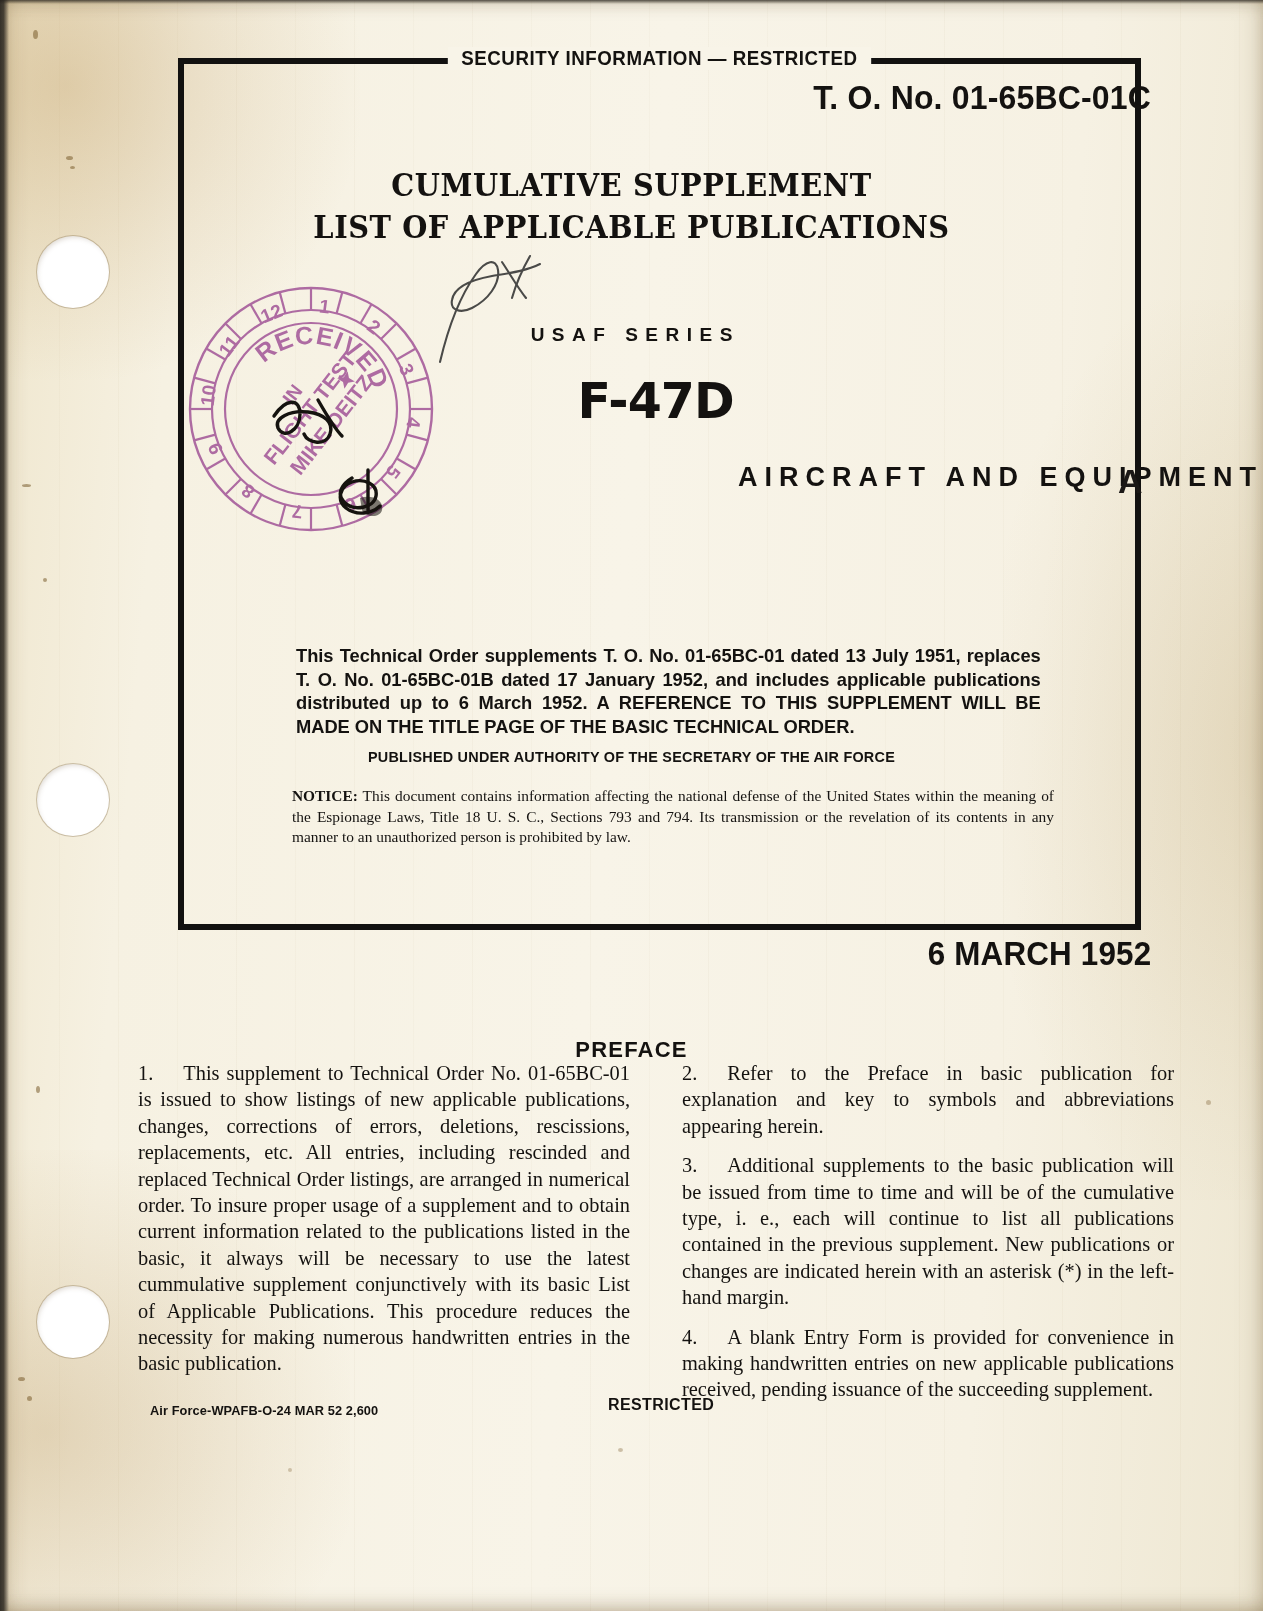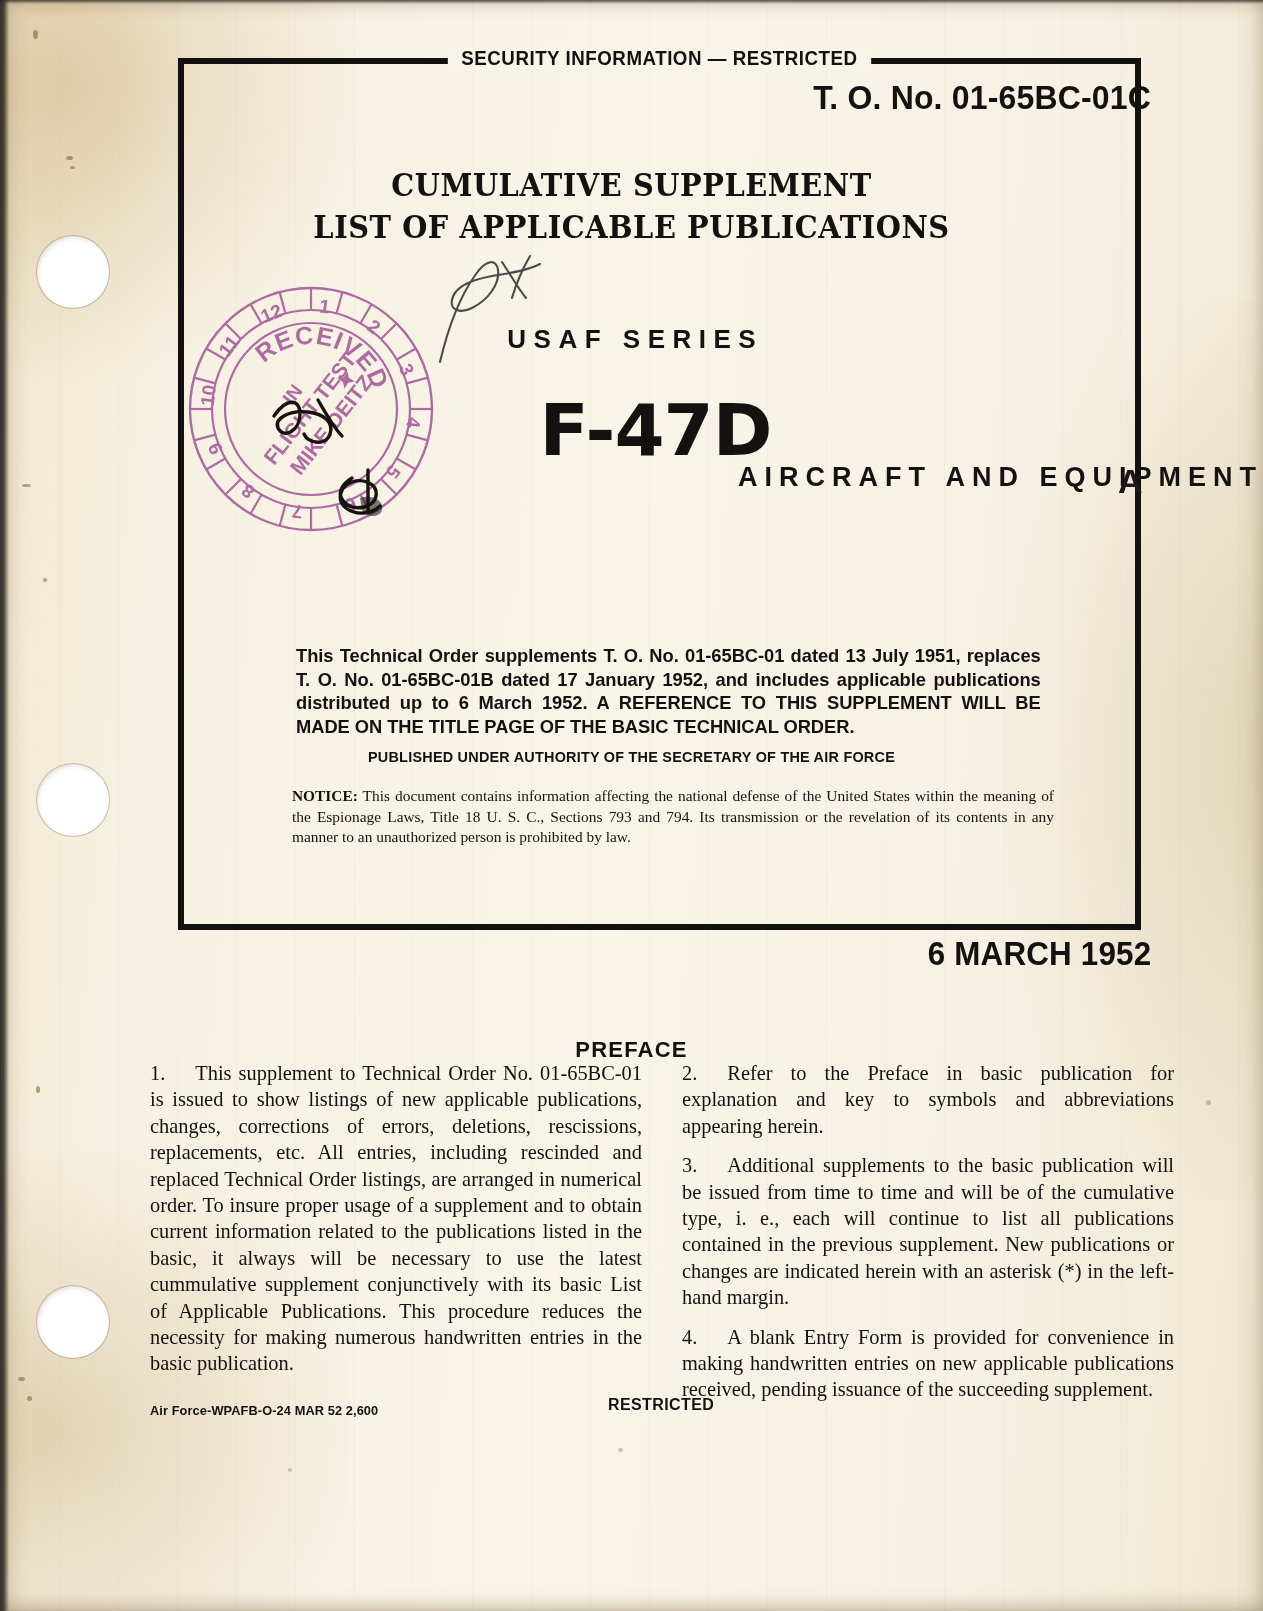--- a/index.html
+++ b/index.html
@@ -142,31 +142,31 @@
     line-height: 42px;
     letter-spacing: .6px;
     transform: scaleX(.93);
   }
   .series-label {
     position: absolute;
     left: 0; right: 0; top: 324px;
     text-align: center;
     font-family: "Liberation Sans", sans-serif;
     font-weight: bold;
-    font-size: 26px;
+    font-size: 19px;
     letter-spacing: 7.5px;
     text-indent: 7.5px;
   }
   .model {
     position: absolute;
-    left: 0; right: 0; top: 388px;
+    left: 0; right: 0; top: 360px;
     text-align: center;
     font-family: "DejaVu Sans", sans-serif;
     font-weight: bold;
-    font-size: 72px;
+    font-size: 49px;
     letter-spacing: -1px;
     line-height: 84px;
     padding-left: 48px;
   }
   .equipment-label {
     position: absolute;
     left: 0; right: 0; top: 462px;
     text-align: right;
     font-family: "Liberation Sans", sans-serif;
     font-weight: bold;
@@ -232,21 +232,21 @@
   }
   .col {
     position: absolute;
     top: 1060px;
     width: 492px;
     font-family: "Liberation Serif", serif;
     font-size: 20.4px;
     line-height: 26.4px;
     text-align: justify;
   }
-  .col.left { left: 150px; }
+  .col.left { left: 138px; }
   .col.right { left: 682px; }
   .col p { margin: 0 0 13px 0; }
   .col p .num { margin-right: 30px; }
 
   
   .imprint {
     position: absolute;
     left: 150px; top: 1403px;
     font-family: "Liberation Sans", sans-serif;
     font-weight: bold;

